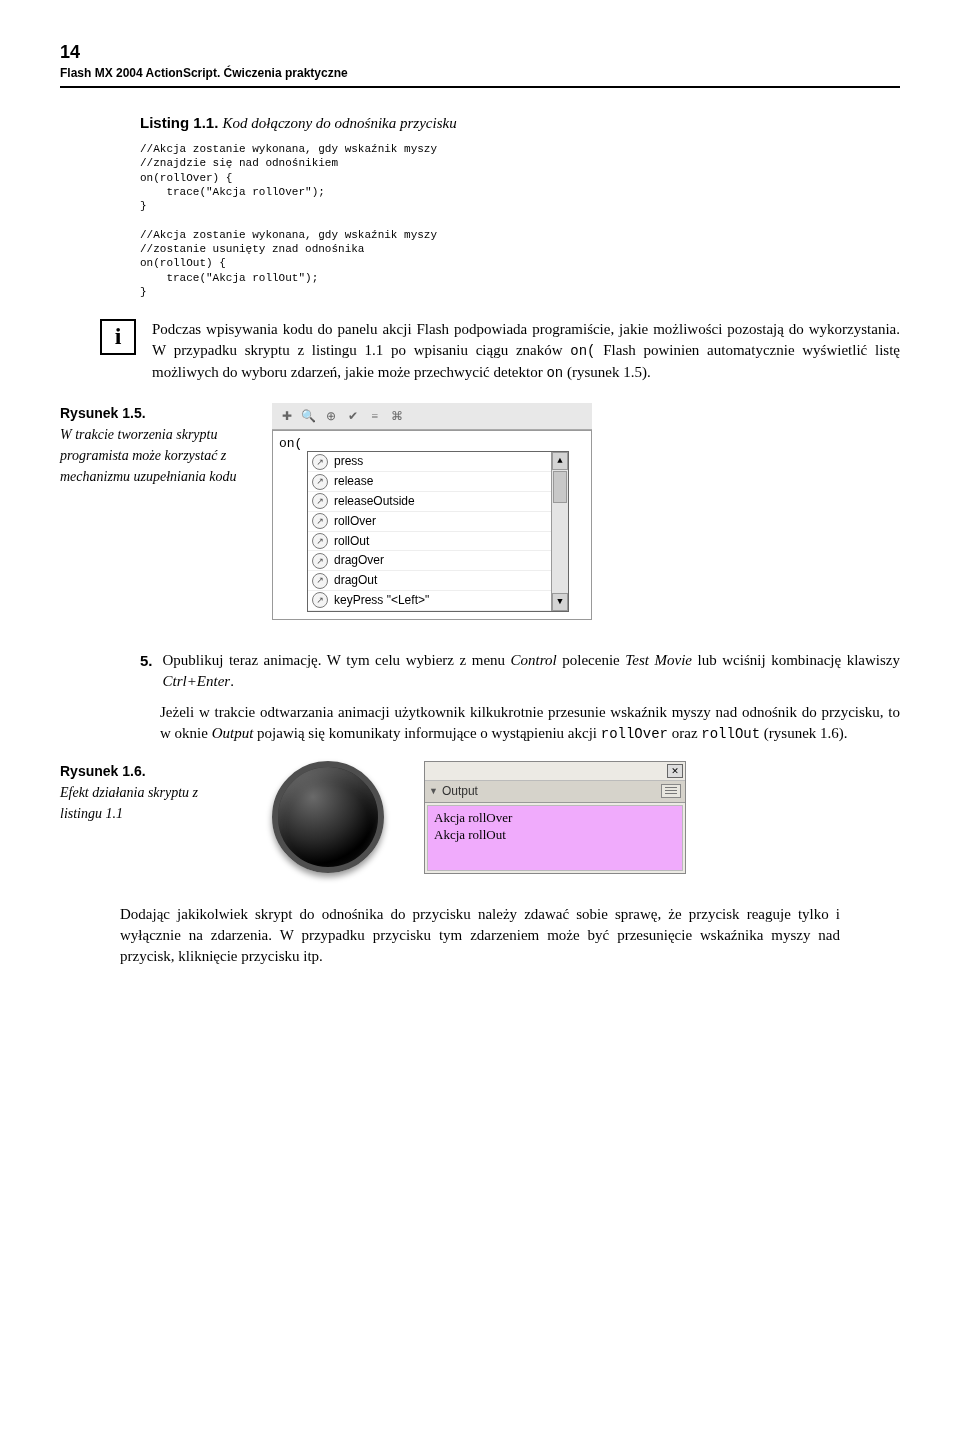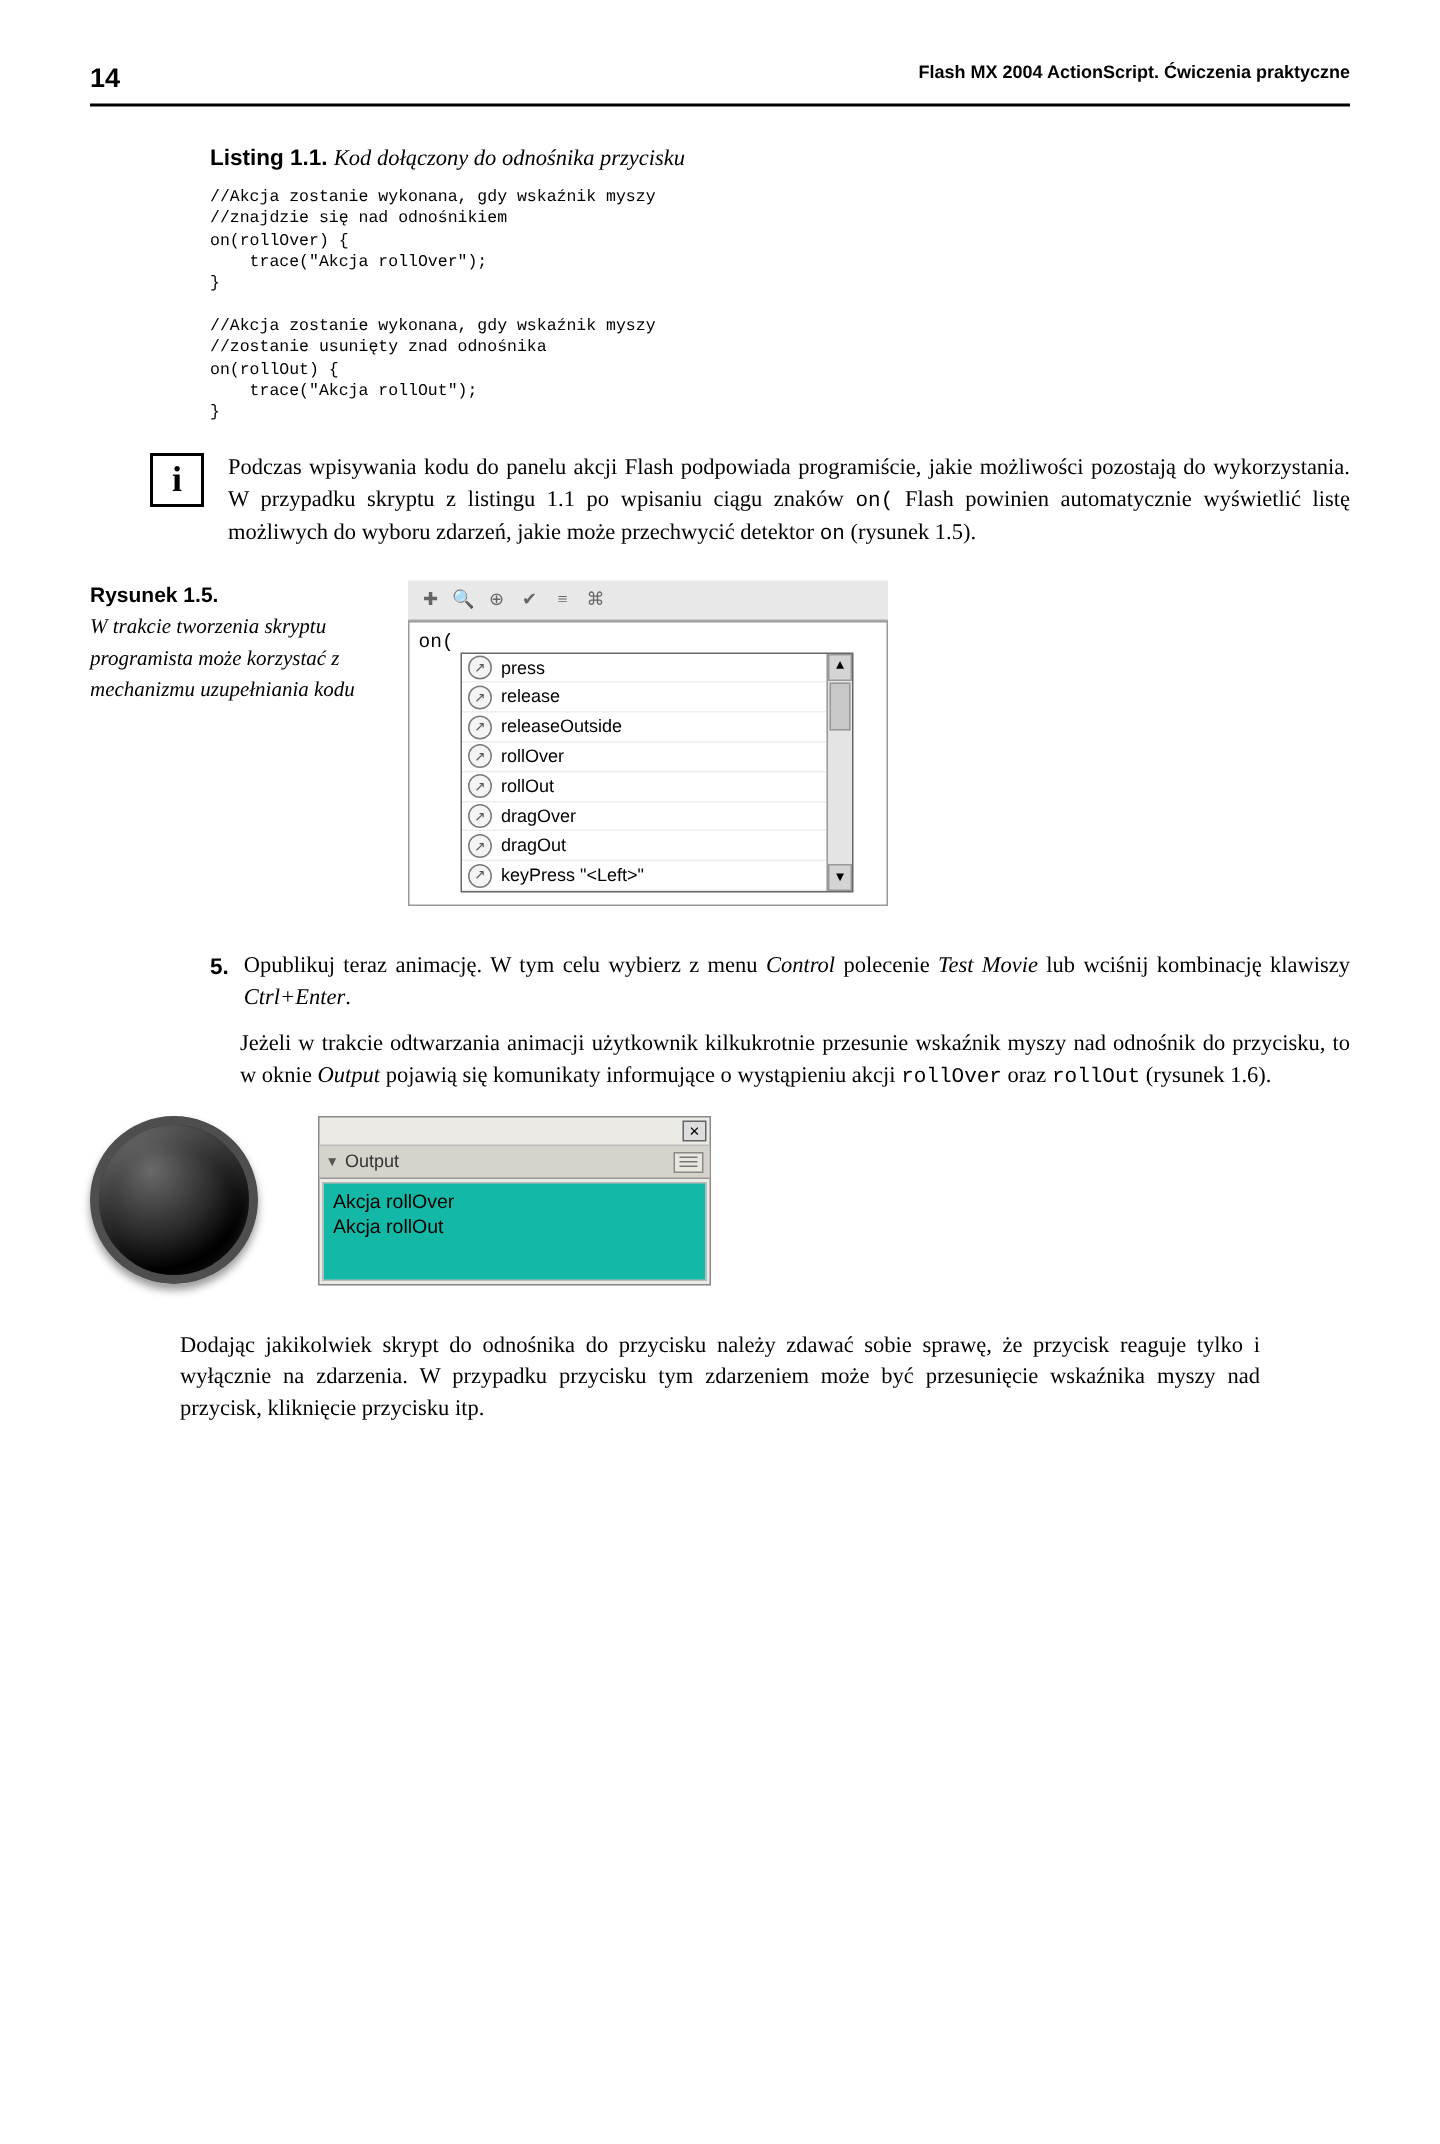--- a/index.html
+++ b/index.html
@@ -10,20 +10,21 @@
     color: #000;
     font-size: 15px;
     line-height: 1.4;
   }
   .header-row {
     display: flex;
     justify-content: space-between;
     border-bottom: 2px solid #000;
     padding-bottom: 4px;
     margin-bottom: 24px;
+    flex-direction: column;
   }
   .page-num {
     font-family: Arial, sans-serif;
     font-weight: bold;
     font-size: 18px;
   }
   .book-title {
     font-family: Arial, sans-serif;
     font-weight: bold;
     font-size: 12px;
@@ -263,24 +264,24 @@
     background: #e8e6df;
     position: relative;
   }
   .op-menu::before {
     content: "";
     position: absolute;
     left: 3px; right: 3px; top: 2px;
     height: 1px; background: #777; box-shadow: 0 3px 0 #777, 0 6px 0 #777;
   }
   .op-body {
-    background: #14b8a6;
+    background: #f0abfc;
     padding: 4px 6px;
     min-height: 56px;
-    font-family: Liberation Sans, sans-serif;
+    font-family: Liberation Serif, serif;
     font-size: 13px;
     line-height: 1.3;
     border: 1px solid #bbb;
     margin: 2px;
   }
   .closing {
     margin: 30px 60px 0 60px;
     text-align: justify;
   }
 </style>
@@ -386,20 +387,24 @@
   <div class="step-text">
     <span>Opublikuj teraz animację. W tym celu wybierz z menu </span><em>Control</em><span> polecenie </span><em>Test Movie</em><span> lub wciśnij kombinację klawiszy </span><em>Ctrl+Enter</em><span>.</span>
   </div>
 </div>
 
 <div class="under-step">
   <span>Jeżeli w trakcie odtwarzania animacji użytkownik kilkukrotnie przesunie wskaźnik myszy nad odnośnik do przycisku, to w oknie </span><em>Output</em><span> pojawią się komunikaty informujące o wystąpieniu akcji </span><span class="mono">rollOver</span><span> oraz </span><span class="mono">rollOut</span><span> (rysunek 1.6).</span>
 </div>
 
 <div class="figure-row">
+  <div class="figure-caption">
+    <span class="fig-label">Rysunek 1.6.</span><br>
+    <span class="fig-desc">Efekt działania skryptu z listingu 1.1</span>
+  </div>
   <div class="shot2-wrap">
     <div class="round-btn"></div>
     <div class="output-panel">
       <div class="op-titlebar">
         <span class="op-close">✕</span>
       </div>
       <div class="op-tabrow">
         <span class="op-tab">
           <span class="op-triangle">▼</span>
           <span>Output</span>

